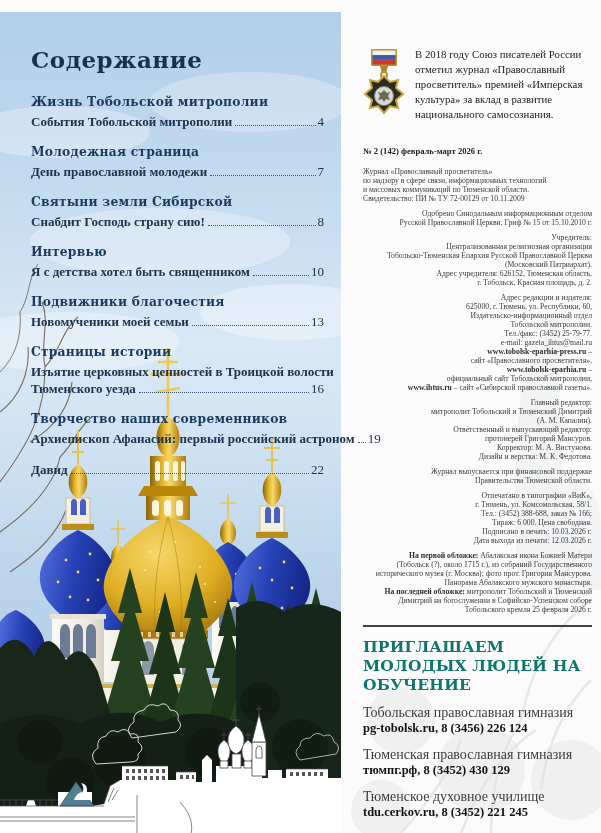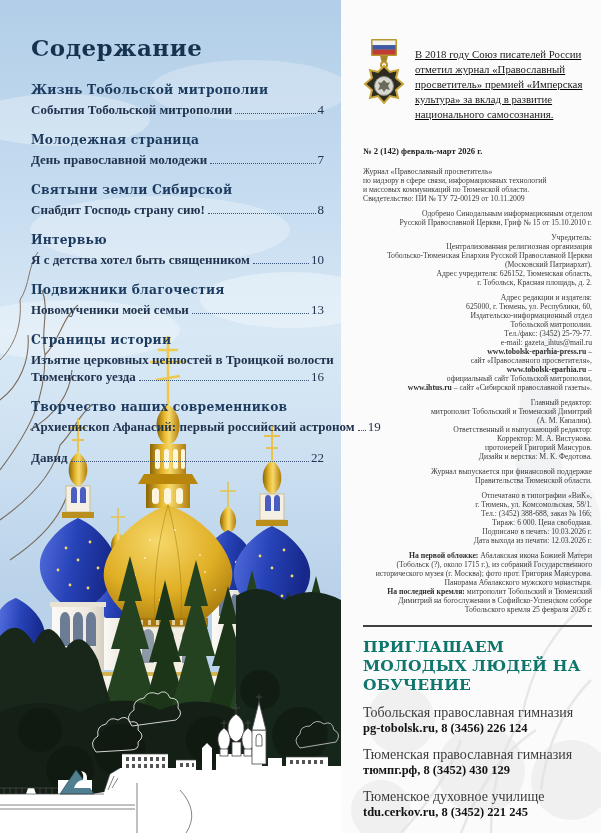--- a/index.html
+++ b/index.html
@@ -1,35 +1,35 @@
 <!DOCTYPE html>
 <html><head>
 <meta charset="utf-8">
 <style>
   html,body{margin:0;padding:0;background:#e9e9e9;}
   .page{position:relative;width:601px;height:833px;background:#fbfbfb;overflow:hidden;
         font-family:"Liberation Serif",serif;}
   
-  .photo-col{position:absolute;left:0;top:0;width:341px;height:690px;
+  .photo-col{position:absolute;left:0;top:12px;width:341px;height:690px;
     background:linear-gradient(180deg,#b2cee8 0%,#bdd6ec 16%,#c9def1 32%,#d8e8f5 48%,#d2e4f3 60%,#c4daee 74%,#b9d2e9 86%);}
   .scene{position:absolute;left:0;top:0;}
   
   .toc{position:absolute;left:31px;top:34px;width:293px;z-index:5;}
   .toc-title{font-family:"DejaVu Serif",serif;font-weight:bold;font-size:23px;color:#15324e;
              letter-spacing:.5px;margin:0 0 21px 0;}
   .toc-section{margin-bottom:14px;}
   .toc-header{font-family:"DejaVu Serif",serif;font-weight:bold;font-size:12.3px;color:#1b3a5e;
               margin-bottom:4px;letter-spacing:.2px;}
   .toc-entry{display:flex;align-items:baseline;font-size:13px;color:#20344f;line-height:17px;}
   .toc-text{white-space:nowrap;font-weight:bold;}
   .leader{flex:1;min-width:8px;border-bottom:1.6px dotted #3a5578;margin:0 2px 3px 3px;}
   .toc-page{font-size:13px;color:#20344f;}
   
   .info-col{position:absolute;left:363px;top:36px;width:229px;z-index:5;}
-  .award{display:flex;align-items:flex-start;text-decoration:underline;}
+  .award{display:flex;align-items:center;}
   .medal{width:42px;flex:0 0 42px;}
   .award-text{margin-left:10px;font-size:10.8px;line-height:15px;color:#1c1c1c;}
   .issue{font-weight:bold;font-size:8.6px;color:#222;margin-top:13px;}
   .imprint{margin-top:11px;font-size:7.7px;line-height:9px;color:#3b3b3b;}
   .imp-par + .imp-par{margin-top:6px;text-align:right;}
   .b{font-weight:bold;color:#2d2d2d;}
   .divider{margin-top:11px;border:none;border-top:2px solid #404040;width:100%;}
   .invite-title{font-family:"DejaVu Serif",serif;font-weight:bold;font-size:15.5px;line-height:19px;
                 color:#0f766e;margin:10px 0 2px 0;letter-spacing:.2px;}
   .school{margin-top:11px;}
@@ -444,42 +444,42 @@
           <div class="imp-line"><span>сайт «Православного просветителя»,</span></div>
           <div class="imp-line"><span class="b">www.tobolsk-eparhia.ru</span><span> –</span></div>
           <div class="imp-line"><span>официальный сайт Тобольской митрополии,</span></div>
           <div class="imp-line"><span class="b">www.ihtus.ru</span><span> – сайт «Сибирской православной газеты».</span></div>
         </div>
         <div class="imp-par">
           <div class="imp-line"><span>Главный редактор:</span></div>
           <div class="imp-line"><span>митрополит Тобольский и Тюменский Димитрий</span></div>
           <div class="imp-line"><span>(А. М. Капалин).</span></div>
           <div class="imp-line"><span>Ответственный и выпускающий редактор:</span></div>
+          <div class="imp-line"><span>протоиерей Григорий Мансуров.</span></div>
           <div class="imp-line"><span>Корректор: М. А. Вистунова.</span></div>
-          <div class="imp-line"><span>протоиерей Григорий Мансуров.</span></div>
           <div class="imp-line"><span>Дизайн и верстка: М. К. Федотова.</span></div>
         </div>
         <div class="imp-par">
           <div class="imp-line"><span>Журнал выпускается при финансовой поддержке</span></div>
           <div class="imp-line"><span>Правительства Тюменской области.</span></div>
         </div>
         <div class="imp-par">
           <div class="imp-line"><span>Отпечатано в типографии «ВиК»,</span></div>
           <div class="imp-line"><span>г. Тюмень, ул. Комсомольская, 58/1.</span></div>
           <div class="imp-line"><span>Тел.: (3452) 388-688, заказ № 166;</span></div>
           <div class="imp-line"><span>Тираж: 6 000. Цена свободная.</span></div>
           <div class="imp-line"><span>Подписано в печать: 10.03.2026 г.</span></div>
           <div class="imp-line"><span>Дата выхода из печати: 12.03.2026 г.</span></div>
         </div>
         <div class="imp-par">
           <div class="imp-line"><span class="b">На первой обложке:</span><span> Абалакская икона Божией Матери</span></div>
           <div class="imp-line"><span>(Тобольск (?), около 1715 г.), из собраний Государственного</span></div>
           <div class="imp-line"><span>исторического музея (г. Москва); фото прот. Григория Мансурова.</span></div>
           <div class="imp-line"><span>Панорама Абалакского мужского монастыря.</span></div>
-          <div class="imp-line"><span class="b">На последней кремля:</span><span> митрополит Тобольский и Тюменский</span></div>
+          <div class="imp-line"><span class="b">На последней обложке:</span><span> митрополит Тобольский и Тюменский</span></div>
           <div class="imp-line"><span>Димитрий на богослужении в Софийско-Успенском соборе</span></div>
           <div class="imp-line"><span>Тобольского кремля 25 февраля 2026 г.</span></div>
         </div>
       </div>
 
     <hr class="divider">
 
     <h2 class="invite-title">ПРИГЛАШАЕМ МОЛОДЫХ ЛЮДЕЙ НА ОБУЧЕНИЕ</h2>
 
     <div id="schools">

